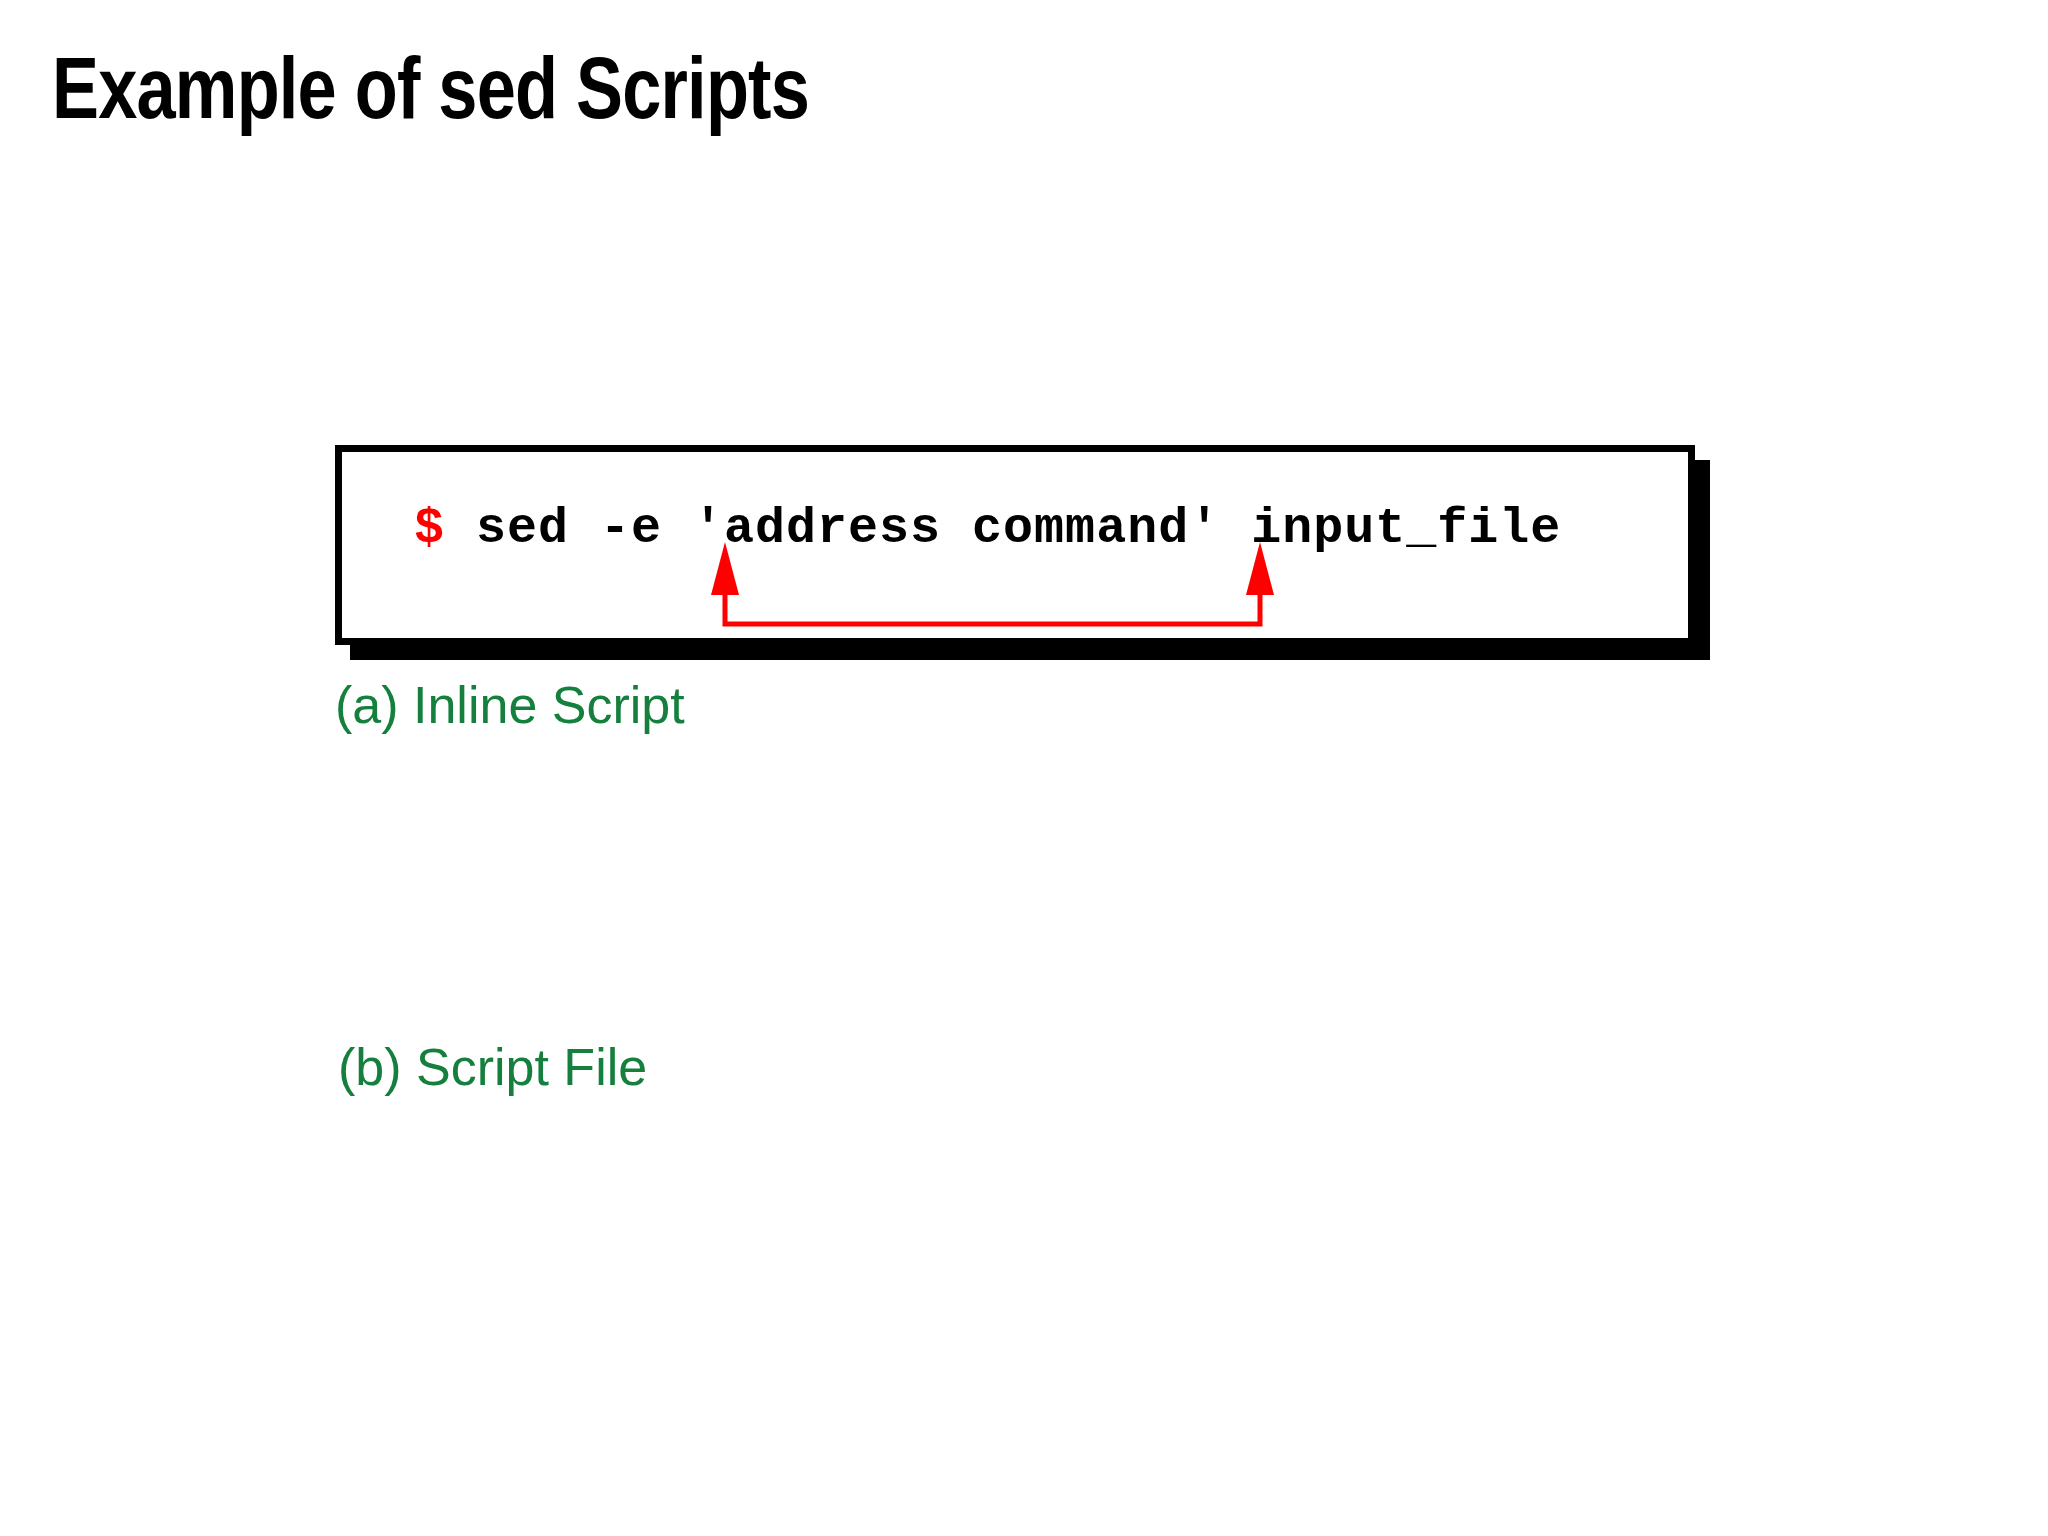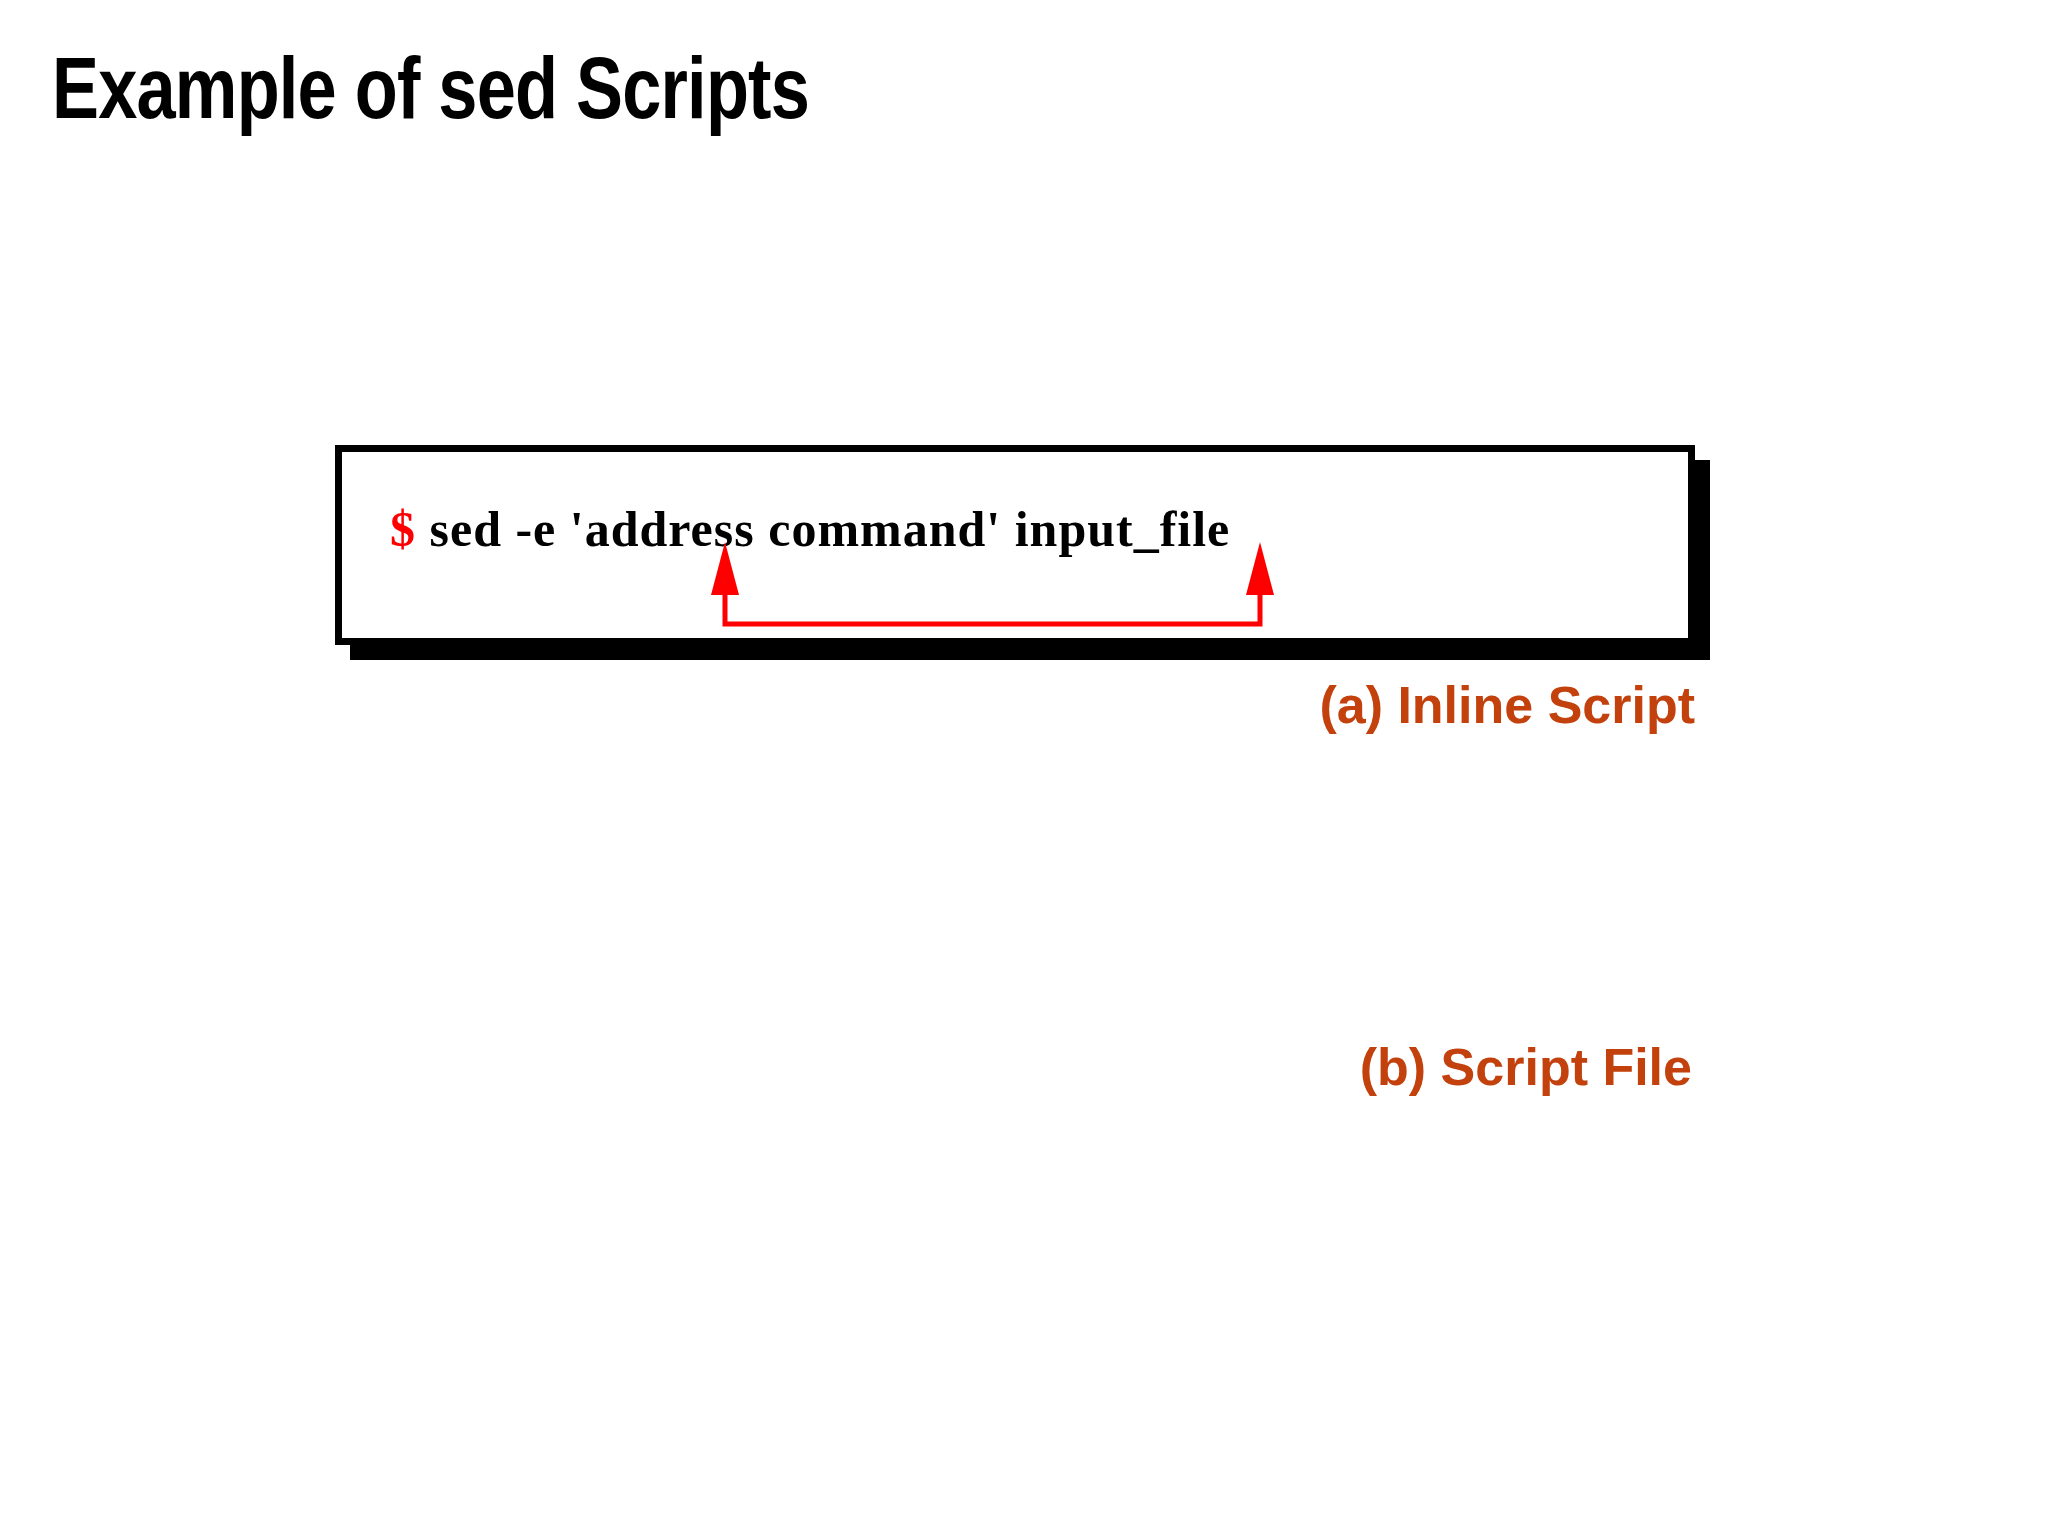--- a/index.html
+++ b/index.html
@@ -64,51 +64,52 @@
     top: 0;
     width: 100%;
     height: 100%;
     box-sizing: border-box;
     background: #ffffff;
     border: 7px solid #000000;
   }
 
   .code-line {
     position: absolute;
-    font-family: Liberation Serif, serif;
+    font-family: Liberation Mono, monospace;
     font-weight: bold;
     font-size: 50px;
     line-height: 50px;
     letter-spacing: 1px;
     color: #000000;
     white-space: pre;
+    margin-left: 24px;
   }
 
   .prompt {
     color: #ff0000;
   }
 
   
   .annot-svg {
     position: absolute;
     left: 0;
     top: 0;
     overflow: visible;
     pointer-events: none;
   }
 
   
   .caption {
     position: absolute;
     font-family: "Liberation Sans", sans-serif;
-    font-weight: bold;
+    font-weight: normal;
     font-size: 52px;
     line-height: 58px;
-    color: #c2410c;
-    text-align: right;
+    color: #15803d;
+    text-align: left;
     white-space: nowrap;
   }
 </style>
 </head>
 <body>
 
 <div id="slide">
 
   <div class="slide-title">Example of sed Scripts</div>
 

